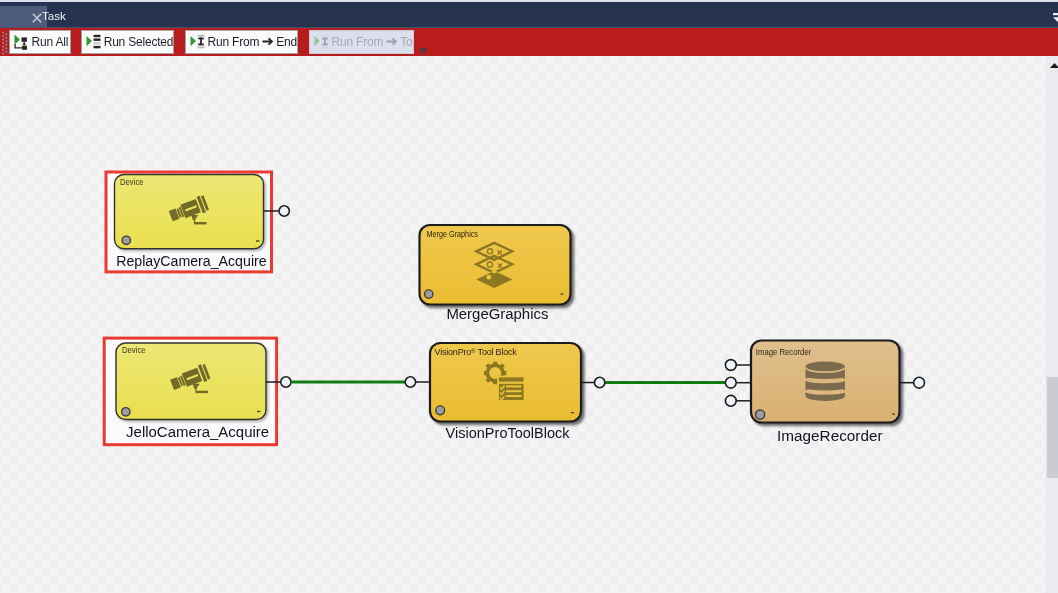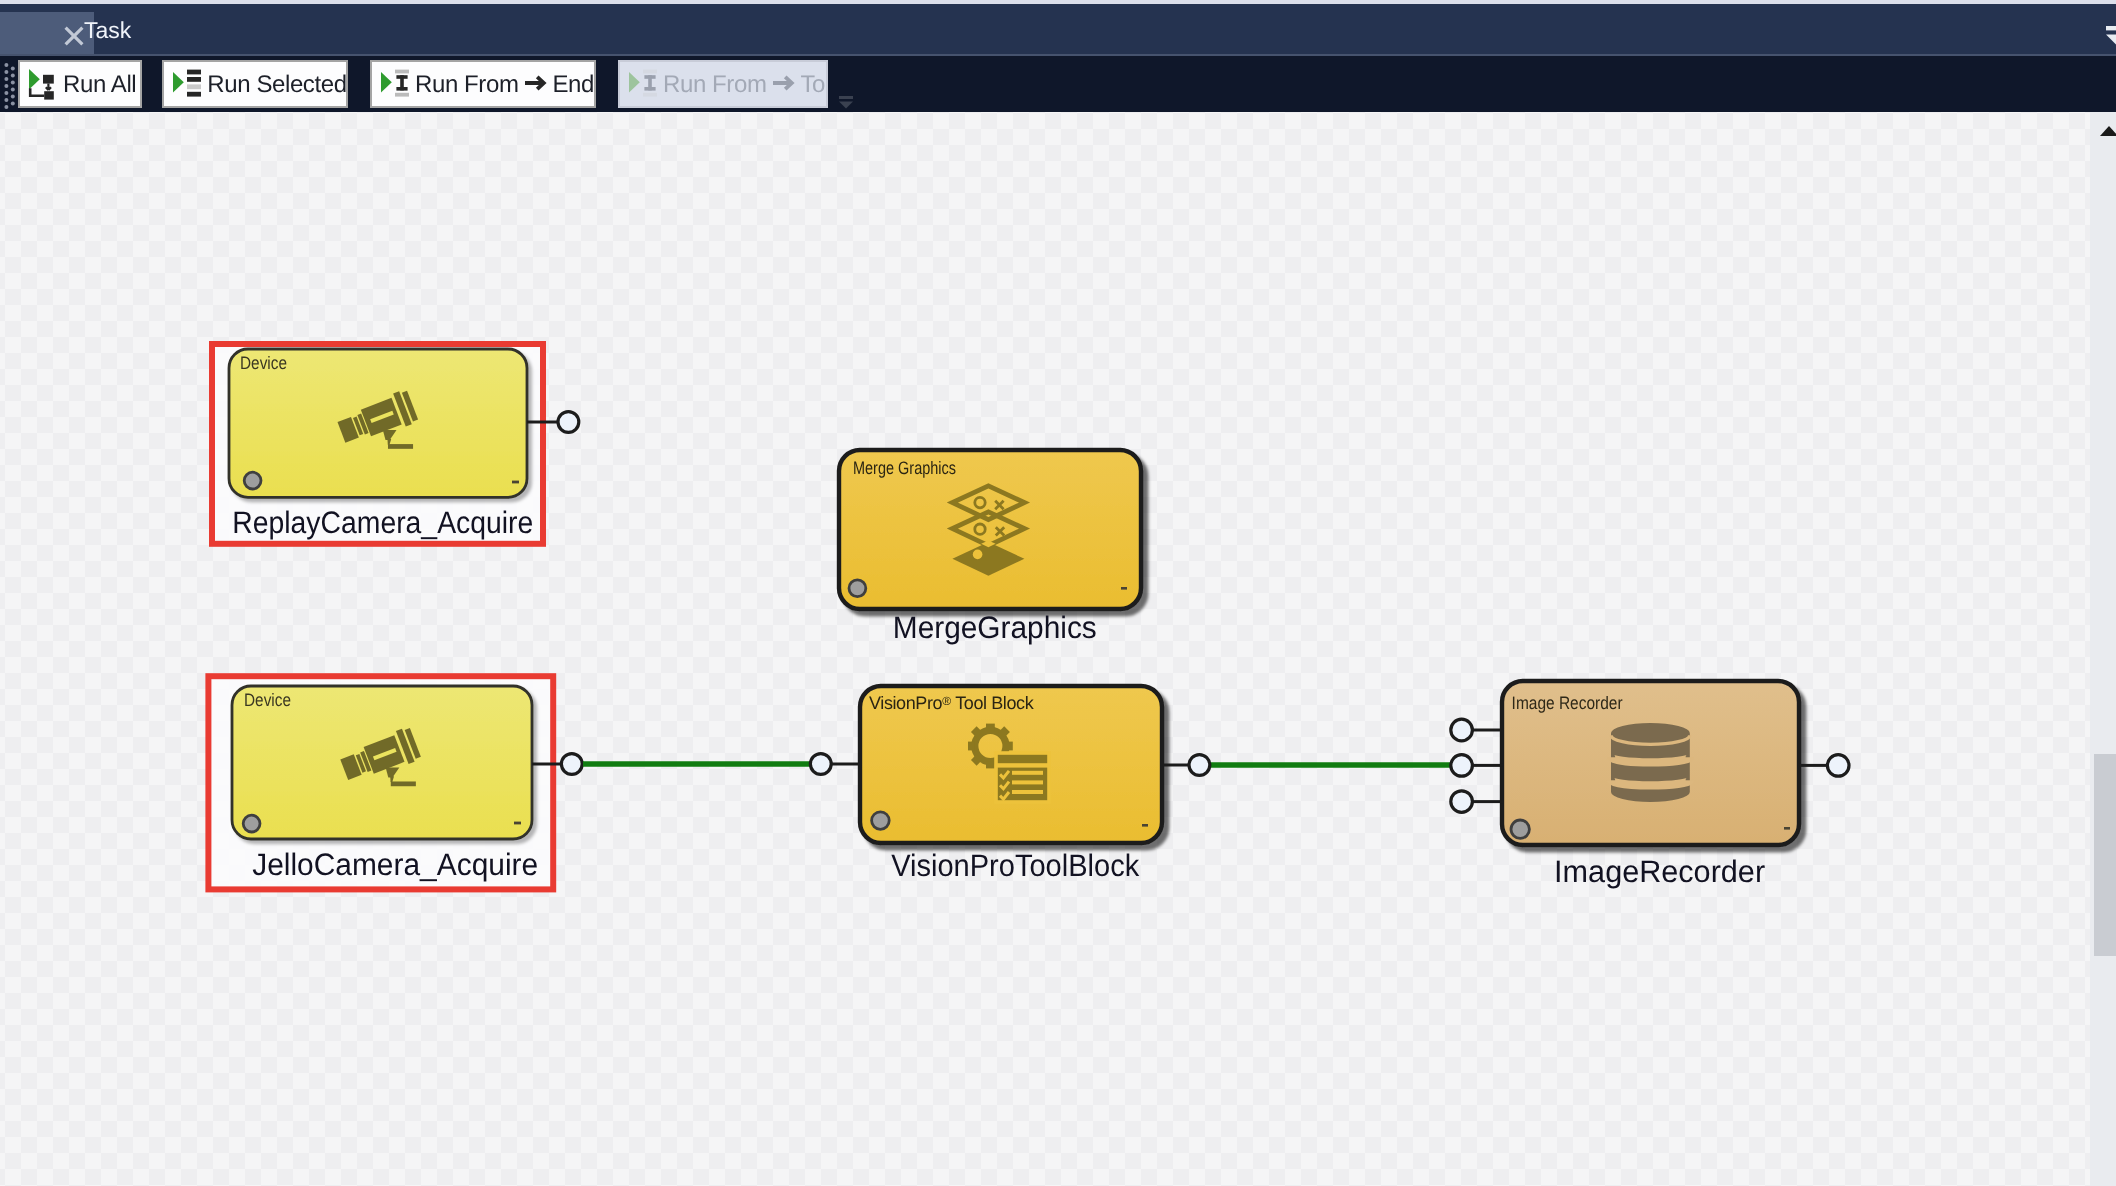--- a/index.html
+++ b/index.html
@@ -3,21 +3,21 @@
 <meta charset="utf-8">
 <style>
   html,body{margin:0;padding:0;width:1058px;height:593px;overflow:hidden;
     font-family:"Liberation Sans",sans-serif;background:#fff;}
   #topline{position:absolute;left:0;top:0;width:1058px;height:2px;background:#dbdfea;}
   #navbar{position:absolute;left:0;top:2px;width:1058px;height:26px;background:#253350;
     border-bottom:1px solid #46536e;box-sizing:border-box;}
   #tab{position:absolute;left:0;top:4px;width:47px;height:21px;background:#4d5c7a;
     color:#f0f4fa;font-size:11.5px;line-height:21px;}
   #tab .t{position:absolute;left:19px;top:0;padding-left:23px;}
-  #toolbar{position:absolute;left:0;top:28px;width:1058px;height:28px;background:#0f172a;}
+  #toolbar{position:absolute;left:0;top:28px;width:1058px;height:28px;background:#b91c1c;}
   .btn{position:absolute;top:1.5px;height:24px;background:#fdfdfe;border:1px solid #a4a4a4;
     box-sizing:border-box;display:flex;align-items:center;font-size:12px;color:#1d2029;white-space:nowrap;letter-spacing:-0.2px;}
   .btn svg.ic{margin-left:2px;margin-right:2px;flex:none;}
   .btn.dis{background:#dbe0ec;border-color:#c8ccd8;color:#a3a9b6;}
   .arr{margin:0 2.5px;flex:none;}
   #canvas{position:absolute;left:0;top:56px;width:1045px;height:537px;
     background-color:#f5f5f6;
     background-image:conic-gradient(#eeeef0 90deg,#f5f5f6 90deg 180deg,#eeeef0 180deg 270deg,#f5f5f6 270deg);
     background-size:16px 16px;background-position:2.5px 0.5px;}
   #vscroll{position:absolute;left:1045px;top:56px;width:13px;height:537px;background:#e9ebef;}

